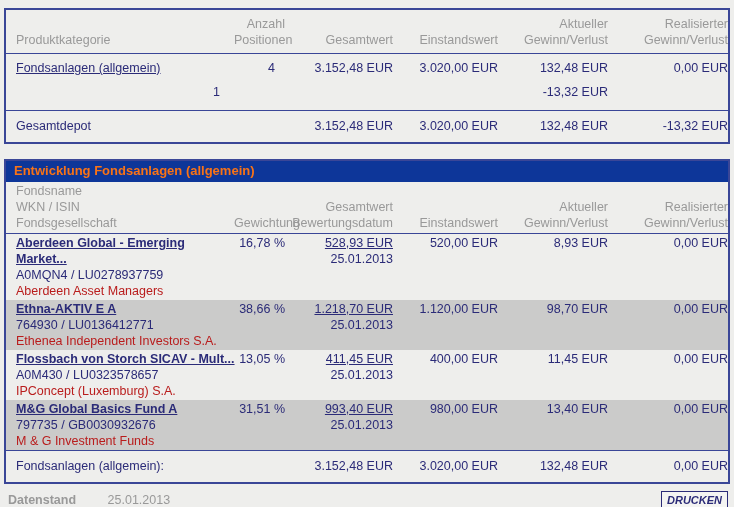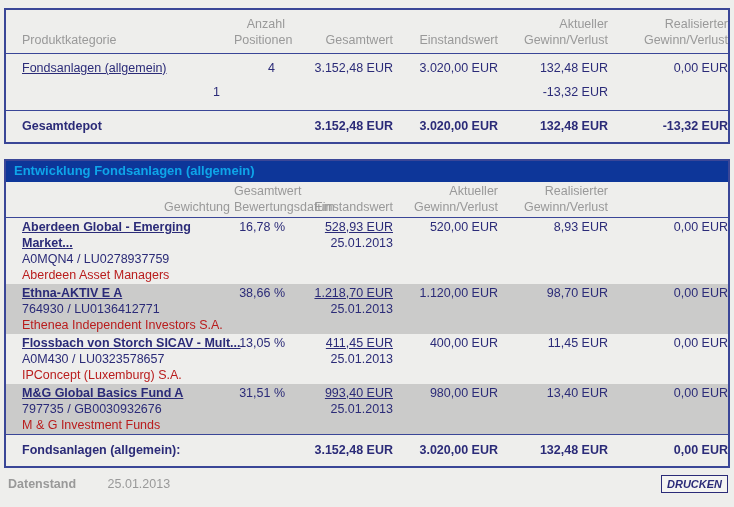--- a/index.html
+++ b/index.html
@@ -17,31 +17,31 @@
     background:#eeeeec;
   }
   .tbl1{margin-top:8px;}
   .tbl2{margin-top:15px;}
   .grid{
     display:grid;
     grid-template-columns:224px 55px 108px 105px 110px 1fr;
     align-items:end;
   }
   .cell{padding:0 0 0 4px;}
-  .c-left{text-align:left;padding-left:16px;}
+  .c-left{text-align:left;padding-left:10px;}
   .c-right{text-align:right;}
   .hdr{color:#999999;padding-top:6px;padding-bottom:5px;line-height:16px;}
   .hdr .cell{vertical-align:bottom;}
   .rule{border-top:1px solid #3a4697;margin:0;}
   .row{line-height:16px;padding-top:6px;padding-bottom:6px;align-items:start;}
-  .rowtotal{font-weight:bold;padding-top:7px;padding-bottom:8px;line-height:16px;align-items:start;}
+  .rowtotal{font-weight:normal;padding-top:7px;padding-bottom:8px;line-height:16px;align-items:start;}
   a.lnk{color:#2b2b78;text-decoration:underline;cursor:pointer;text-align:center;}
   a.lnk-bold{color:#2b2b78;text-decoration:underline;cursor:pointer;font-weight:bold;}
   .titlebar{
-    background:#0d3699;color:#0ea5e9;font-weight:bold;
+    background:#0d3699;color:#f97316;font-weight:bold;
     padding:2px 8px 3px 8px;font-size:13px;line-height:16px;
   }
   .t2hdr{color:#999999;line-height:16px;padding-top:1px;padding-bottom:2px;align-items:end;}
   .t2row{line-height:16px;padding-top:1px;padding-bottom:1px;align-items:start;}
   .stripe{background:#cbcbca;}
   .company{color:#b91c1c;}
   .datecell{display:block;}
   .footer-outside{
     display:flex;justify-content:space-between;align-items:center;
     margin:7px 6px 0 8px;color:#999999;
@@ -104,20 +104,25 @@
     <div class="cell c-right">3.020,00 EUR</div>
     <div class="cell c-right">132,48 EUR</div>
     <div class="cell c-right">-13,32 EUR</div>
   </div>
 </div>
 
 <div class="tbl tbl2">
   <div class="titlebar">Entwicklung Fondsanlagen (allgemein)</div>
 
   <div class="grid t2hdr">
+    <div class="cell c-left">
+      <span>Fondsname</span><br>
+      <span>WKN / ISIN</span><br>
+      <span>Fondsgesellschaft</span>
+    </div>
     <div class="cell c-right">Gewichtung</div>
     <div class="cell c-right">
       <span>Gesamtwert</span><br>
       <span>Bewertungsdatum</span>
     </div>
     <div class="cell c-right">Einstandswert</div>
     <div class="cell c-right">
       <span>Aktueller</span><br>
       <span>Gewinn/Verlust</span>
     </div>

